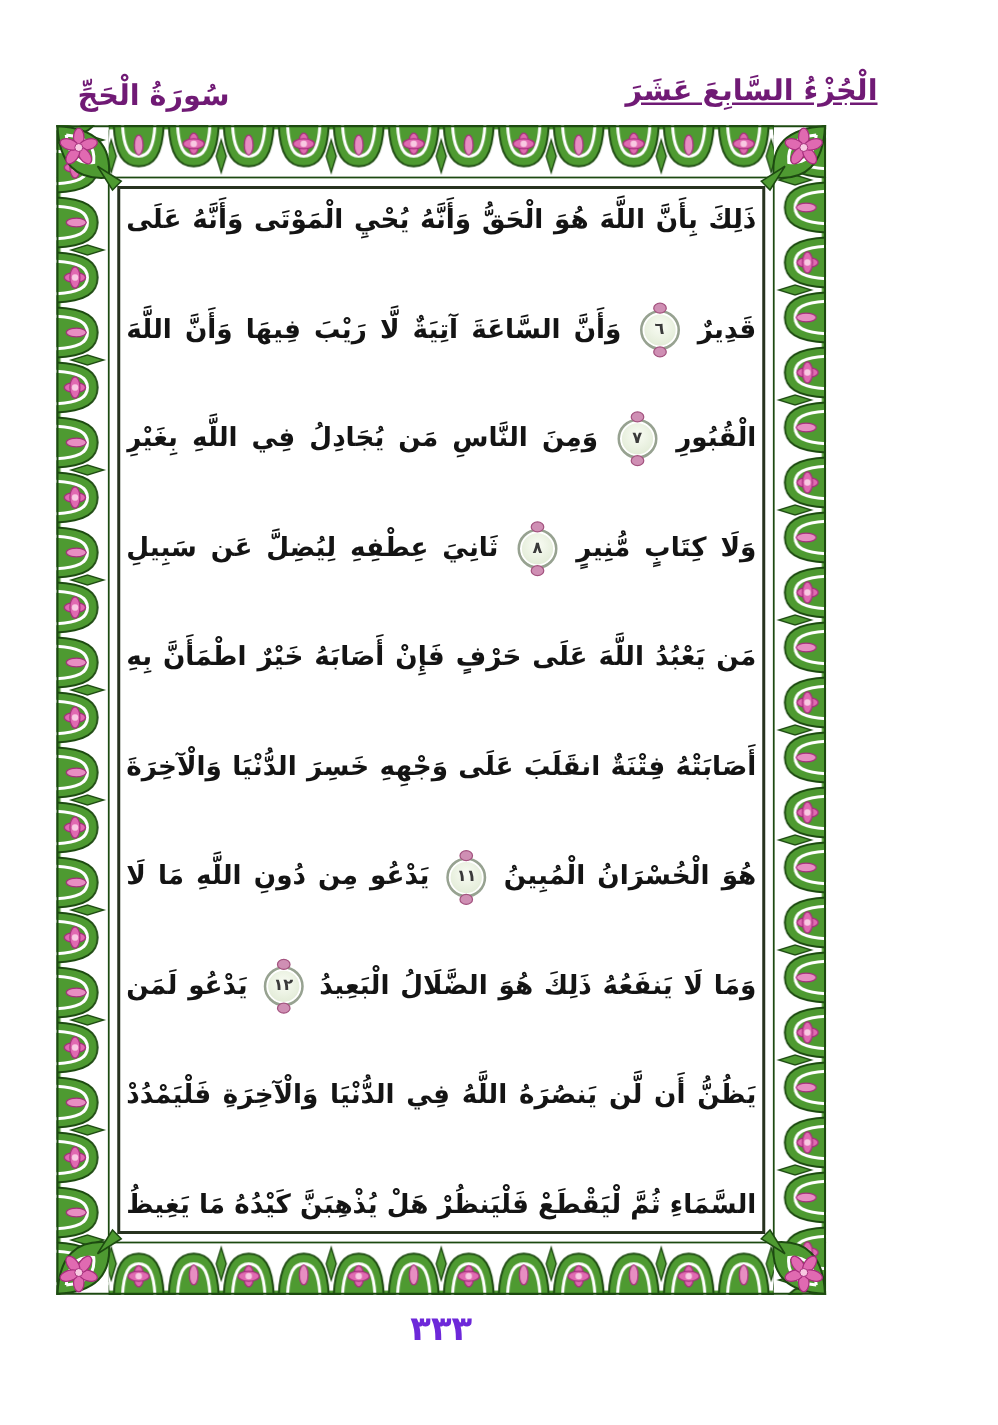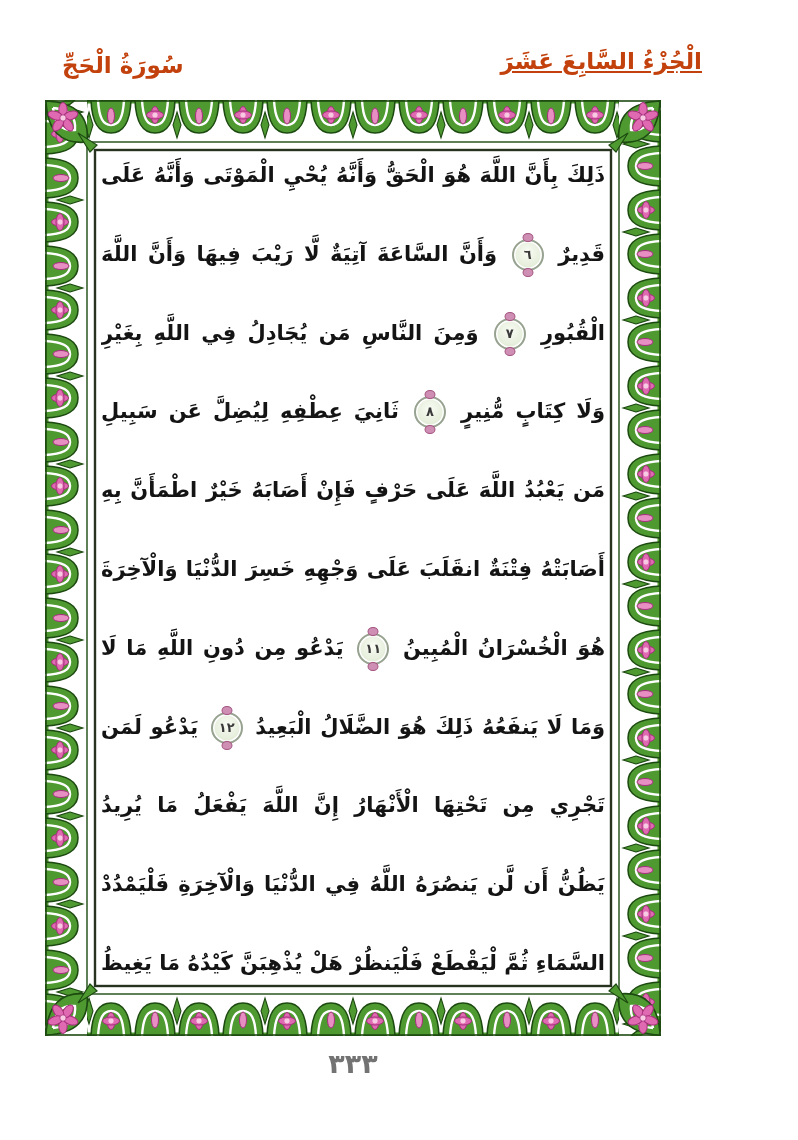--- a/index.html
+++ b/index.html
@@ -6,25 +6,26 @@
   .page{
     position:relative;
     width:798px;height:1140px;
     background:#ffffff;
     font-family:"DejaVu Sans", sans-serif;
     overflow:hidden;
   }
   
   .hdr{
     position:absolute;
-    color:#c2410c;
+    color:#701a75;
     font-size:23px;
     font-weight:bold;
     direction:rtl;
     white-space:nowrap;
+    margin-top:12px;
   }
   .hdr-juz{top:48px;right:96px;text-decoration:underline;}
   .hdr-surah{top:52px;left:62px;}
   
   .frame{
     position:absolute;
     left:45px;top:100px;
     width:616px;height:936px;
   }
   .frame svg{position:absolute;left:0;top:0;overflow:visible;}
@@ -81,21 +82,21 @@
   .vnum::before{top:-8px;}
   .vnum::after{bottom:-8px;}
   
   .pagenum{
     position:absolute;
     left:45px;top:1048px;
     width:616px;
     text-align:center;
     font-size:27px;
     font-weight:bold;
-    color:#737373;
+    color:#6d28d9;
     direction:rtl;
   }
 </style>
 </head>
 <body>
 
 <div class="page">
 
   <div class="hdr hdr-juz">الْجُزْءُ السَّابِعَ عَشَرَ</div>
   <div class="hdr hdr-surah">سُورَةُ الْحَجِّ</div>
@@ -161,21 +162,20 @@
 
     <div class="text-panel">
         <div class="qline" dir="rtl"><span class="seg">ذَلِكَ بِأَنَّ اللَّهَ هُوَ الْحَقُّ وَأَنَّهُ يُحْيِ الْمَوْتَى وَأَنَّهُ عَلَى كُلِّ شَيْءٍ</span> </div>
         <div class="qline" dir="rtl"><span class="seg">قَدِيرٌ</span> <span class="vnum">٦</span> <span class="seg">وَأَنَّ السَّاعَةَ آتِيَةٌ لَّا رَيْبَ فِيهَا وَأَنَّ اللَّهَ يَبْعَثُ مَن فِي</span> </div>
         <div class="qline" dir="rtl"><span class="seg">الْقُبُورِ</span> <span class="vnum">٧</span> <span class="seg">وَمِنَ النَّاسِ مَن يُجَادِلُ فِي اللَّهِ بِغَيْرِ عِلْمٍ وَلَا هُدًى</span> </div>
         <div class="qline" dir="rtl"><span class="seg">وَلَا كِتَابٍ مُّنِيرٍ</span> <span class="vnum">٨</span> <span class="seg">ثَانِيَ عِطْفِهِ لِيُضِلَّ عَن سَبِيلِ اللَّهِ لَهُ فِي</span> </div>
         <div class="qline" dir="rtl"><span class="seg">مَن يَعْبُدُ اللَّهَ عَلَى حَرْفٍ فَإِنْ أَصَابَهُ خَيْرٌ اطْمَأَنَّ بِهِ وَإِنْ</span> </div>
         <div class="qline" dir="rtl"><span class="seg">أَصَابَتْهُ فِتْنَةٌ انقَلَبَ عَلَى وَجْهِهِ خَسِرَ الدُّنْيَا وَالْآخِرَةَ ذَلِكَ</span> </div>
         <div class="qline" dir="rtl"><span class="seg">هُوَ الْخُسْرَانُ الْمُبِينُ</span> <span class="vnum">١١</span> <span class="seg">يَدْعُو مِن دُونِ اللَّهِ مَا لَا يَضُرُّهُ</span> </div>
         <div class="qline" dir="rtl"><span class="seg">وَمَا لَا يَنفَعُهُ ذَلِكَ هُوَ الضَّلَالُ الْبَعِيدُ</span> <span class="vnum">١٢</span> <span class="seg">يَدْعُو لَمَن</span> </div>
-        <div class="qline" dir="rtl"><span class="seg">تَجْرِي مِن تَحْتِهَا الْأَنْهَارُ إِنَّ اللَّهَ يَفْعَلُ مَا يُرِيدُ</span>   </div>
         <div class="qline" dir="rtl"><span class="seg">يَظُنُّ أَن لَّن يَنصُرَهُ اللَّهُ فِي الدُّنْيَا وَالْآخِرَةِ فَلْيَمْدُدْ بِسَبَبٍ إِلَى</span> </div>
         <div class="qline" dir="rtl"><span class="seg">السَّمَاءِ ثُمَّ لْيَقْطَعْ فَلْيَنظُرْ هَلْ يُذْهِبَنَّ كَيْدُهُ مَا يَغِيظُ</span>  </div>
       </div>
   </div>
 
   <div class="pagenum">٣٣٣</div>
 
 </div>
 
 </body></html>

